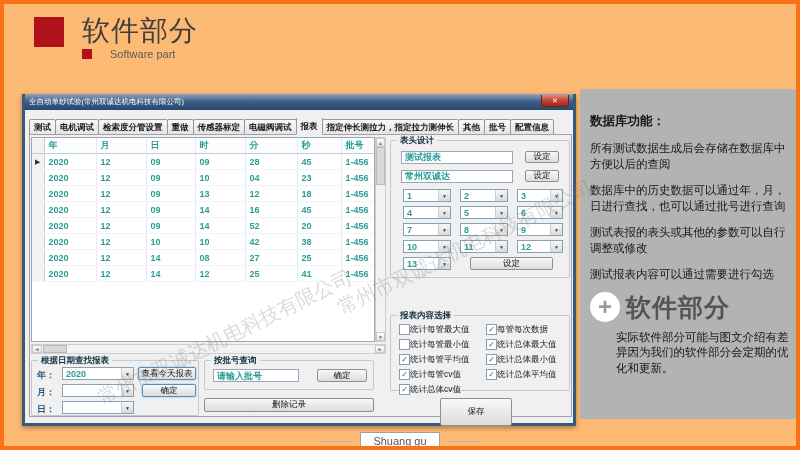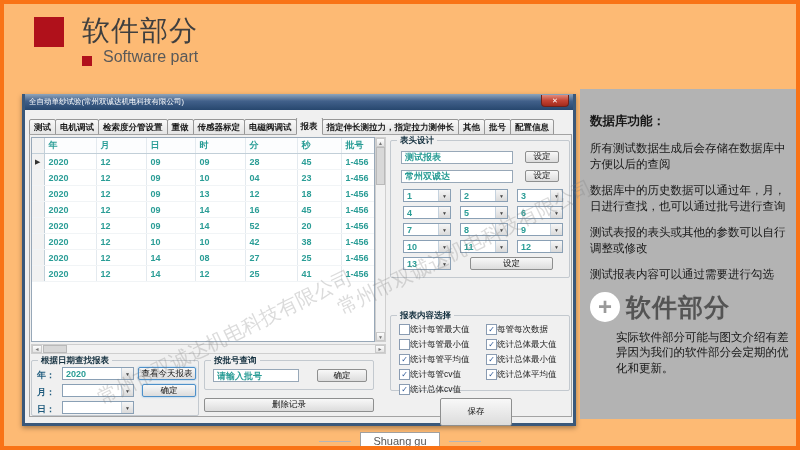--- a/index.html
+++ b/index.html
@@ -1,20 +1,20 @@
 <!DOCTYPE html>
 <html><head>
 <meta charset="utf-8">
 <style>
   html,body{margin:0;padding:0;background:#fff;font-family:"Liberation Sans","DejaVu Sans",sans-serif;}
   .slide{position:relative;width:800px;height:450px;background:#fdba74;overflow:hidden;border:4px solid #f97316;box-sizing:border-box;}
   
   .hdr-square{position:absolute;left:30px;top:13px;width:30px;height:30px;background:#b0111b;}
   .hdr-title{position:absolute;left:78px;top:8px;font-size:28px;color:#3f3f3f;letter-spacing:1px;}
-  .hdr-sub{position:absolute;left:78px;top:44px;display:flex;align-items:flex-end;gap:11px;font-size:16px;color:#595959;}
+  .hdr-sub{position:absolute;left:78px;top:44px;display:flex;align-items:center;gap:18px;font-size:11px;color:#595959;}
   .hdr-sub .sq{width:10px;height:10px;background:#b0111b;display:inline-block;}
   
   .window{position:absolute;left:18px;top:70px;width:554px;height:332px;background:#f0f0f0;border:3px solid #3a587a;border-top:none;box-sizing:border-box;box-shadow:0 2px 5px rgba(0,0,0,.35);margin-top:20px;}
   .titlebar{position:absolute;left:0;top:0;width:100%;height:16px;background:linear-gradient(180deg,#8fa5bc,#41608a 45%,#27476e);display:flex;align-items:center;}
   .titlebar .ttext{font-size:7.5px;color:#fff;padding-left:4px;white-space:nowrap;overflow:hidden;}
   .closebtn{position:absolute;right:4px;top:1px;width:28px;height:12px;background:linear-gradient(180deg,#e08a7c,#c44434 50%,#a32a1c);border:1px solid #6e211a;border-top:none;border-radius:0 0 4px 4px;color:#fff;font-size:7px;display:flex;align-items:center;justify-content:center;box-sizing:border-box;}
   
   .tabstrip{position:absolute;left:4px;top:24px;right:4px;height:17px;display:flex;align-items:flex-end;overflow:hidden;white-space:nowrap;}
   .tab{font-size:8.5px;font-weight:bold;color:#1a1a1a;background:linear-gradient(#f8f8f8,#e4e4e4);border:1px solid #979797;padding:2px 4px;margin-right:-1px;border-radius:2px 2px 0 0;line-height:1.2;}
   .tab.checked{background:#f0f0f0;border-bottom-color:#f0f0f0;padding-top:3px;padding-bottom:3px;position:relative;z-index:2;font-family:Liberation Serif, serif;}

